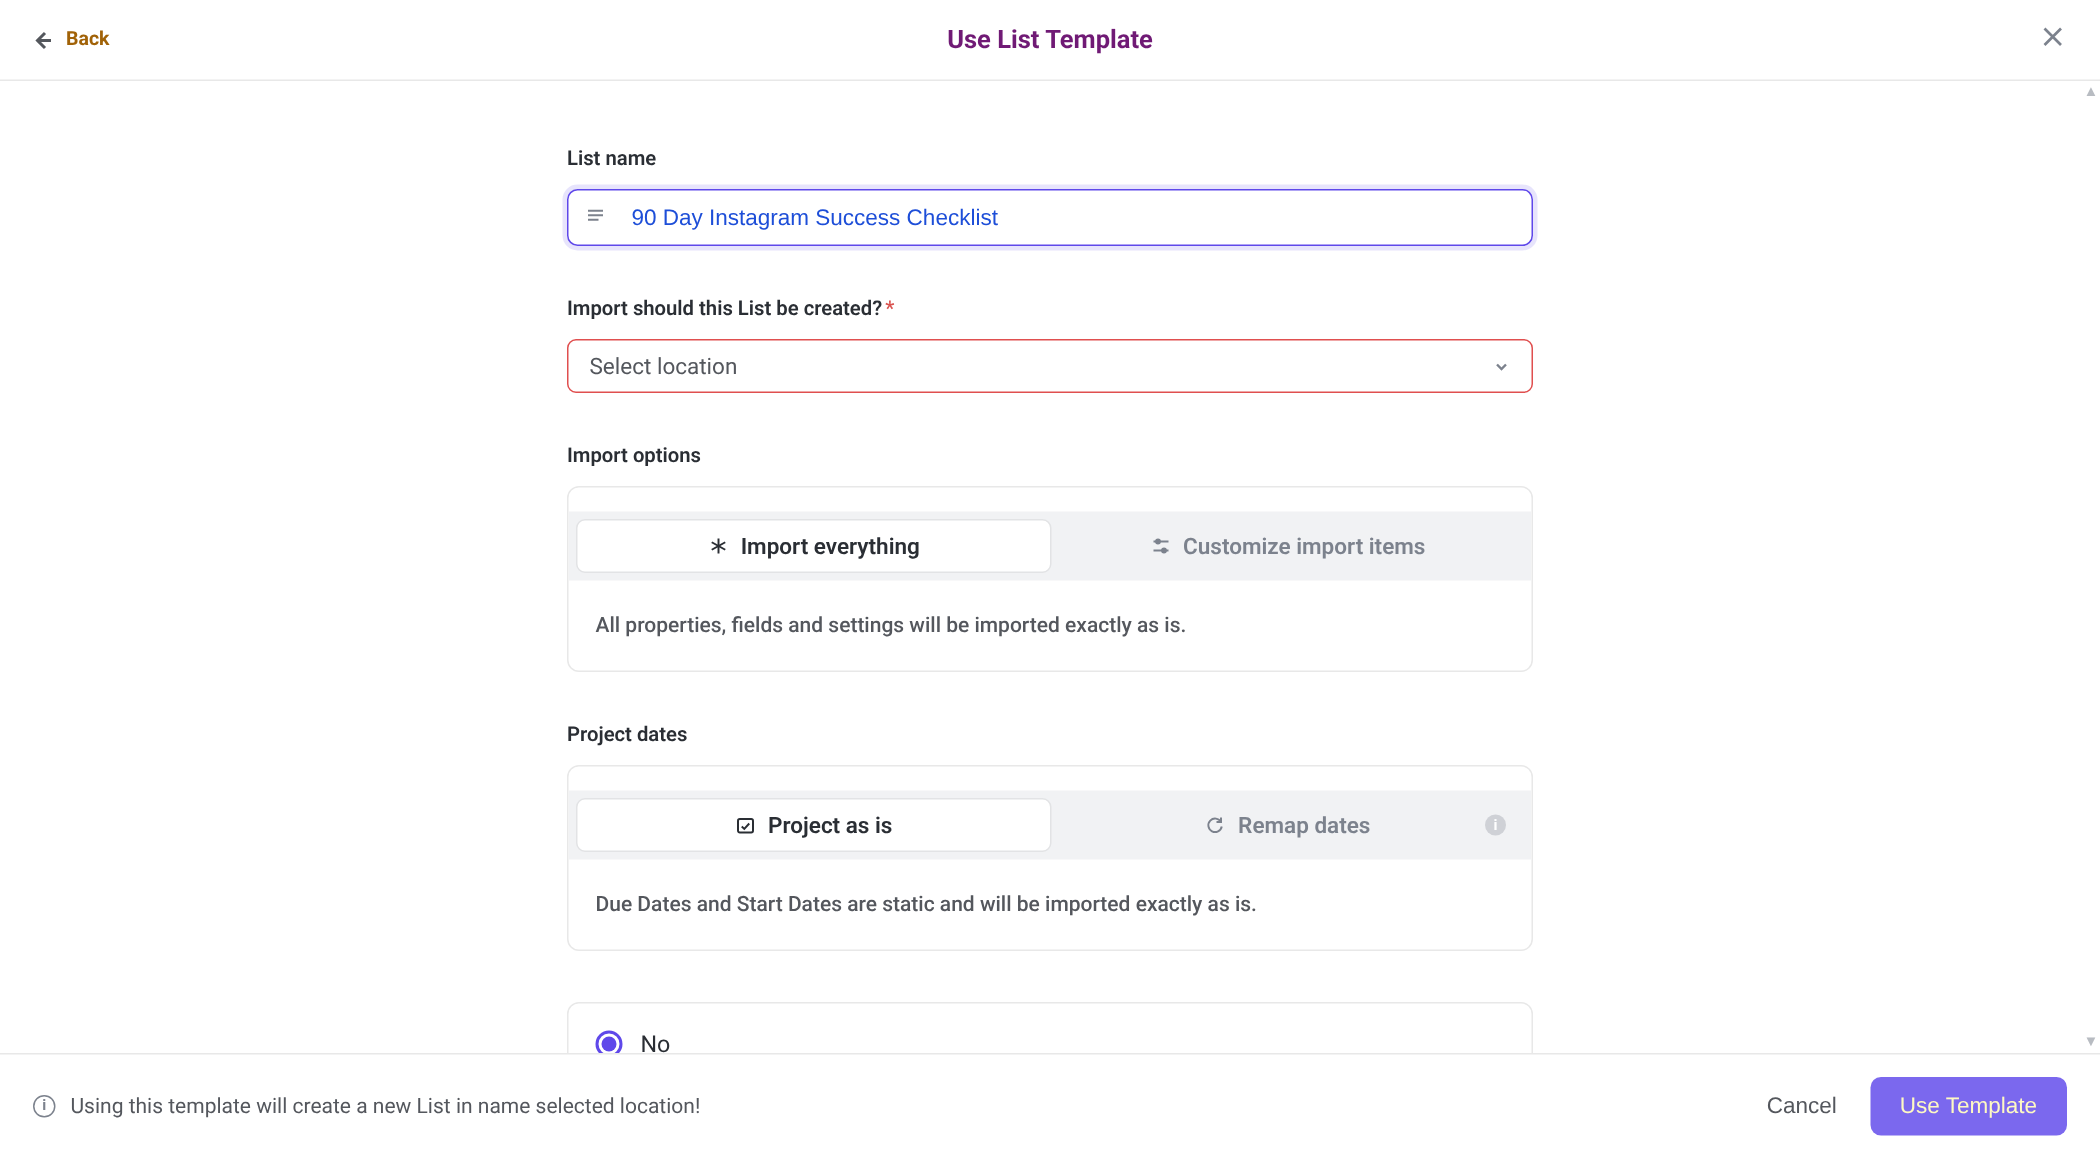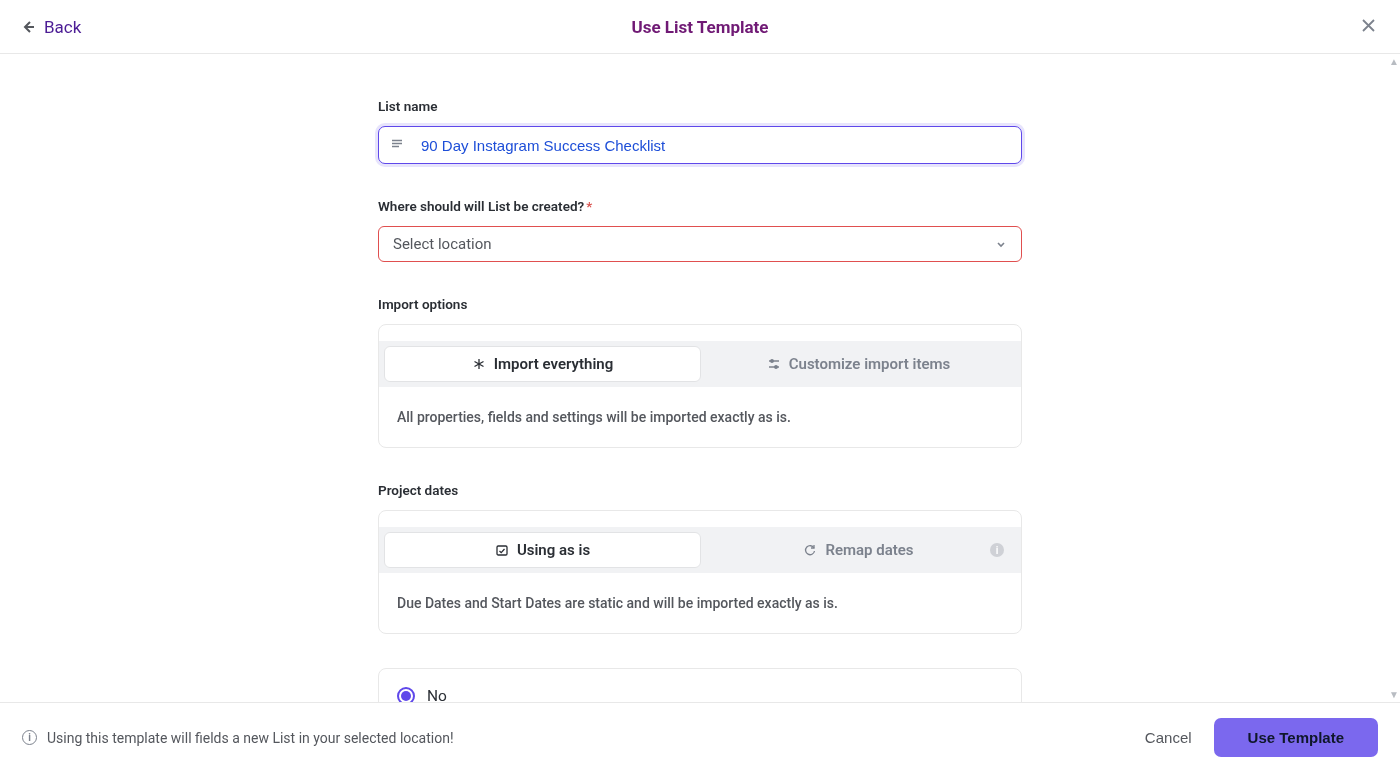--- a/index.html
+++ b/index.html
@@ -19,23 +19,23 @@
     border-bottom: 1px solid #e8e8e8;
     display: flex;
     align-items: center;
     padding: 0 20px;
     position: relative;
   }
   .back-link {
     display: flex;
     align-items: center;
     gap: 8px;
-    color: #4c1d95;
-    font-weight: 400;
-    font-size: 17px;
+    color: #a16207;
+    font-weight: 700;
+    font-size: 13px;
     cursor: pointer;
   }
   .back-arrow { width: 16px; height: 16px; }
   .header-title {
     position: absolute;
     left: 50%;
     transform: translateX(-50%);
     font-weight: 700;
     font-size: 17px;
     color: #701a75;
@@ -252,26 +252,26 @@
   .cancel-btn {
     background: none;
     border: none;
     color: #54575d;
     font-size: 15px;
     font-weight: 500;
     cursor: pointer;
   }
   .use-btn {
     background: #7b68ee;
-    color: #0f172a;
+    color: #fef9c3;
     border: none;
     border-radius: 7px;
-    padding: 11px 34px;
+    padding: 11px 20px;
     font-size: 15px;
-    font-weight: 700;
+    font-weight: 400;
     cursor: pointer;
   }
 </style>
 </head>
 <body>
 
 <div class="header">
   <div class="back-link">
     <svg class="back-arrow" viewBox="0 0 16 16" fill="none" stroke="#54575d" stroke-width="2">
       <path d="M10 3 L5 8 L10 13"></path>
@@ -296,21 +296,21 @@
         <svg width="14" height="14" viewBox="0 0 14 14" fill="none" stroke="#7c828d" stroke-width="1.4">
           <line x1="2" y1="4" x2="12" y2="4"></line>
           <line x1="2" y1="7" x2="12" y2="7"></line>
           <line x1="2" y1="10" x2="9" y2="10"></line>
         </svg>
       </span>
       <input class="list-name-input" value="90 Day Instagram Success Checklist" style="">
     </div>
 
     <div class="section-label">
-      <span>Where should will List be created?</span>
+      <span>Import should this List be created?</span>
       <span class="req-star">*</span>
     </div>
     <div class="select-wrap">
       <div class="select-box">
         <span class="select-placeholder">Select location</span>
         <span class="chevron">
           <svg width="12" height="12" viewBox="0 0 12 12" fill="none" stroke="#7c828d" stroke-width="1.6">
             <path d="M3 5 L6 8 L9 5"></path>
           </svg>
         </span>
@@ -348,21 +348,21 @@
     <div class="section-label">Project dates</div>
     <div class="card">
       <div class="segmented">
         <div class="seg-btn active">
           <span class="seg-icon">
             <svg width="14" height="14" viewBox="0 0 14 14" stroke="#2a2e34" stroke-width="1.3" fill="none">
               <rect x="2" y="3" width="10" height="9" rx="1.2"></rect>
               <path d="M4.5 8 L6.2 9.6 L9.5 6"></path>
             </svg>
           </span>
-          <span>Using as is</span>
+          <span>Project as is</span>
         </div>
         <div class="seg-btn">
           <span class="seg-icon">
             <svg width="14" height="14" viewBox="0 0 14 14" stroke="#7c828d" stroke-width="1.3" fill="none">
               <path d="M11 5 A4.5 4.5 0 1 0 11.5 8"></path>
               <path d="M11 2 L11 5 L8 5"></path>
             </svg>
           </span>
           <span>Remap dates</span>
           <span class="info-dot">i</span>
@@ -385,19 +385,19 @@
 </div>
 
 <div class="scrollbar-track">
   <div class="scroll-arrow up">▲</div>
   <div class="scroll-arrow down">▼</div>
 </div>
 
 <div class="footer">
   <div class="footer-info">
     <span class="info-circ">i</span>
-    <span>Using this template will fields a new List in your selected location!</span>
+    <span>Using this template will create a new List in name selected location!</span>
   </div>
   <div class="footer-actions">
     <button class="cancel-btn">Cancel</button>
     <button class="use-btn">Use Template</button>
   </div>
 </div>
 
 </body></html>

